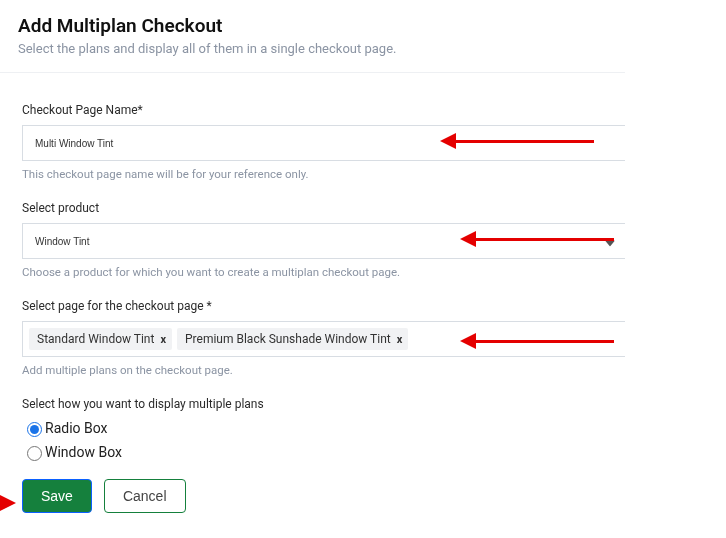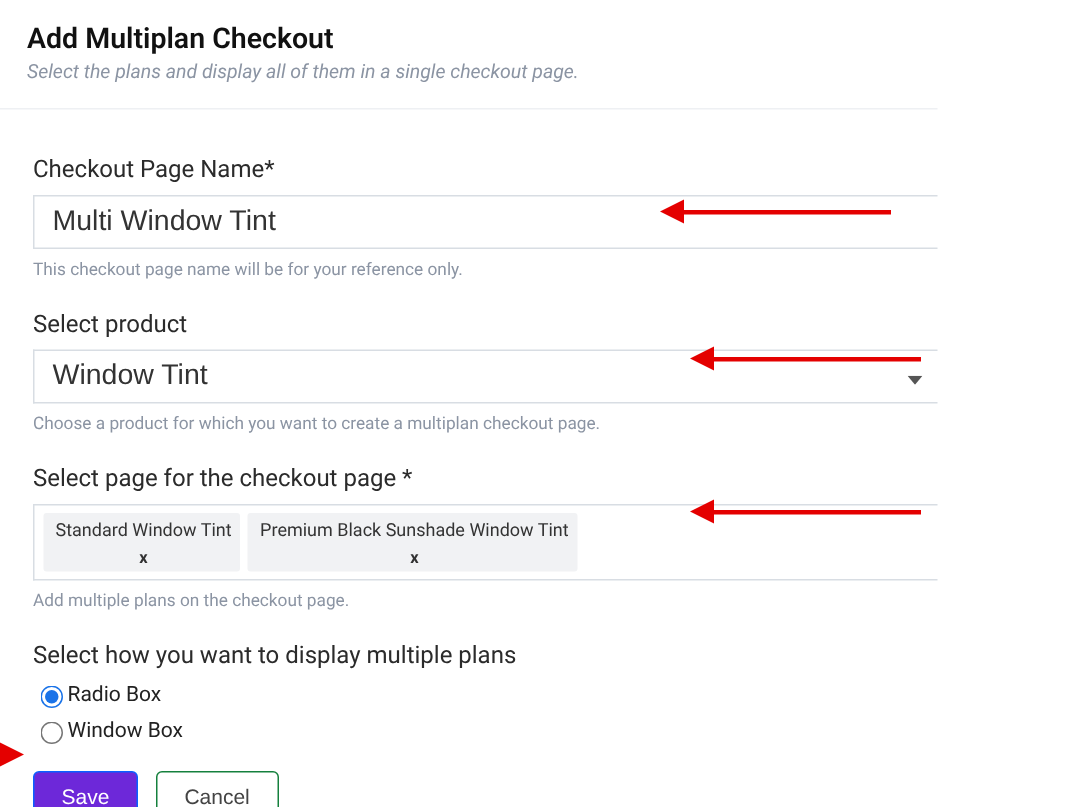--- a/index.html
+++ b/index.html
@@ -16,41 +16,40 @@
   .title {
     font-size: 19px;
     font-weight: 600;
     color: #111;
     margin: 0 0 4px 0;
   }
   .subtitle {
     font-size: 13px;
     color: #8b94a3;
     margin: 0;
-    font-style: italic;
   }
   .divider {
     border-bottom: 1px solid #eef0f3;
     margin-top: 6px;
   }
   .form {
     padding: 10px 0 18px 22px;
   }
   .field {
     margin-top: 20px;
   }
   .label {
-    font-size: 16px;
+    font-size: 12px;
     color: #2b2b2b;
     margin-bottom: 8px;
   }
   .input-text {
     width: 100%;
     height: 36px;
-    font-size: 19px;
+    font-size: 10px;
     color: #333;
     padding: 0 12px;
     border: 1px solid #d8dde3;
     border-right: none;
     outline: none;
     background: #fff;
   }
   .select-wrap {
     position: relative;
     width: 100%;
@@ -87,21 +86,20 @@
   }
   .chip {
     background: #f1f2f4;
     border-radius: 2px;
     font-size: 12px;
     color: #333;
     padding: 4px 6px 4px 8px;
     display: inline-flex;
     align-items: center;
     gap: 6px;
-    flex-direction: column;
   }
   .chip .x {
     font-weight: 700;
     cursor: pointer;
     color: #333;
     font-size: 11px;
     line-height: 1;
   }
   .radio-group {
     margin-top: 8px;
@@ -128,21 +126,21 @@
     align-items: center;
   }
   .btn {
     height: 34px;
     padding: 0 18px;
     font-size: 14px;
     border-radius: 4px;
     cursor: pointer;
   }
   .btn-primary {
-    background: #6d28d9;
+    background: #15803d;
     color: #fff;
     border: 1px solid #0b60ff;
   }
   .btn-secondary {
     background: #fff;
     color: #444;
     border: 1px solid #15803d;
   }
 
   

